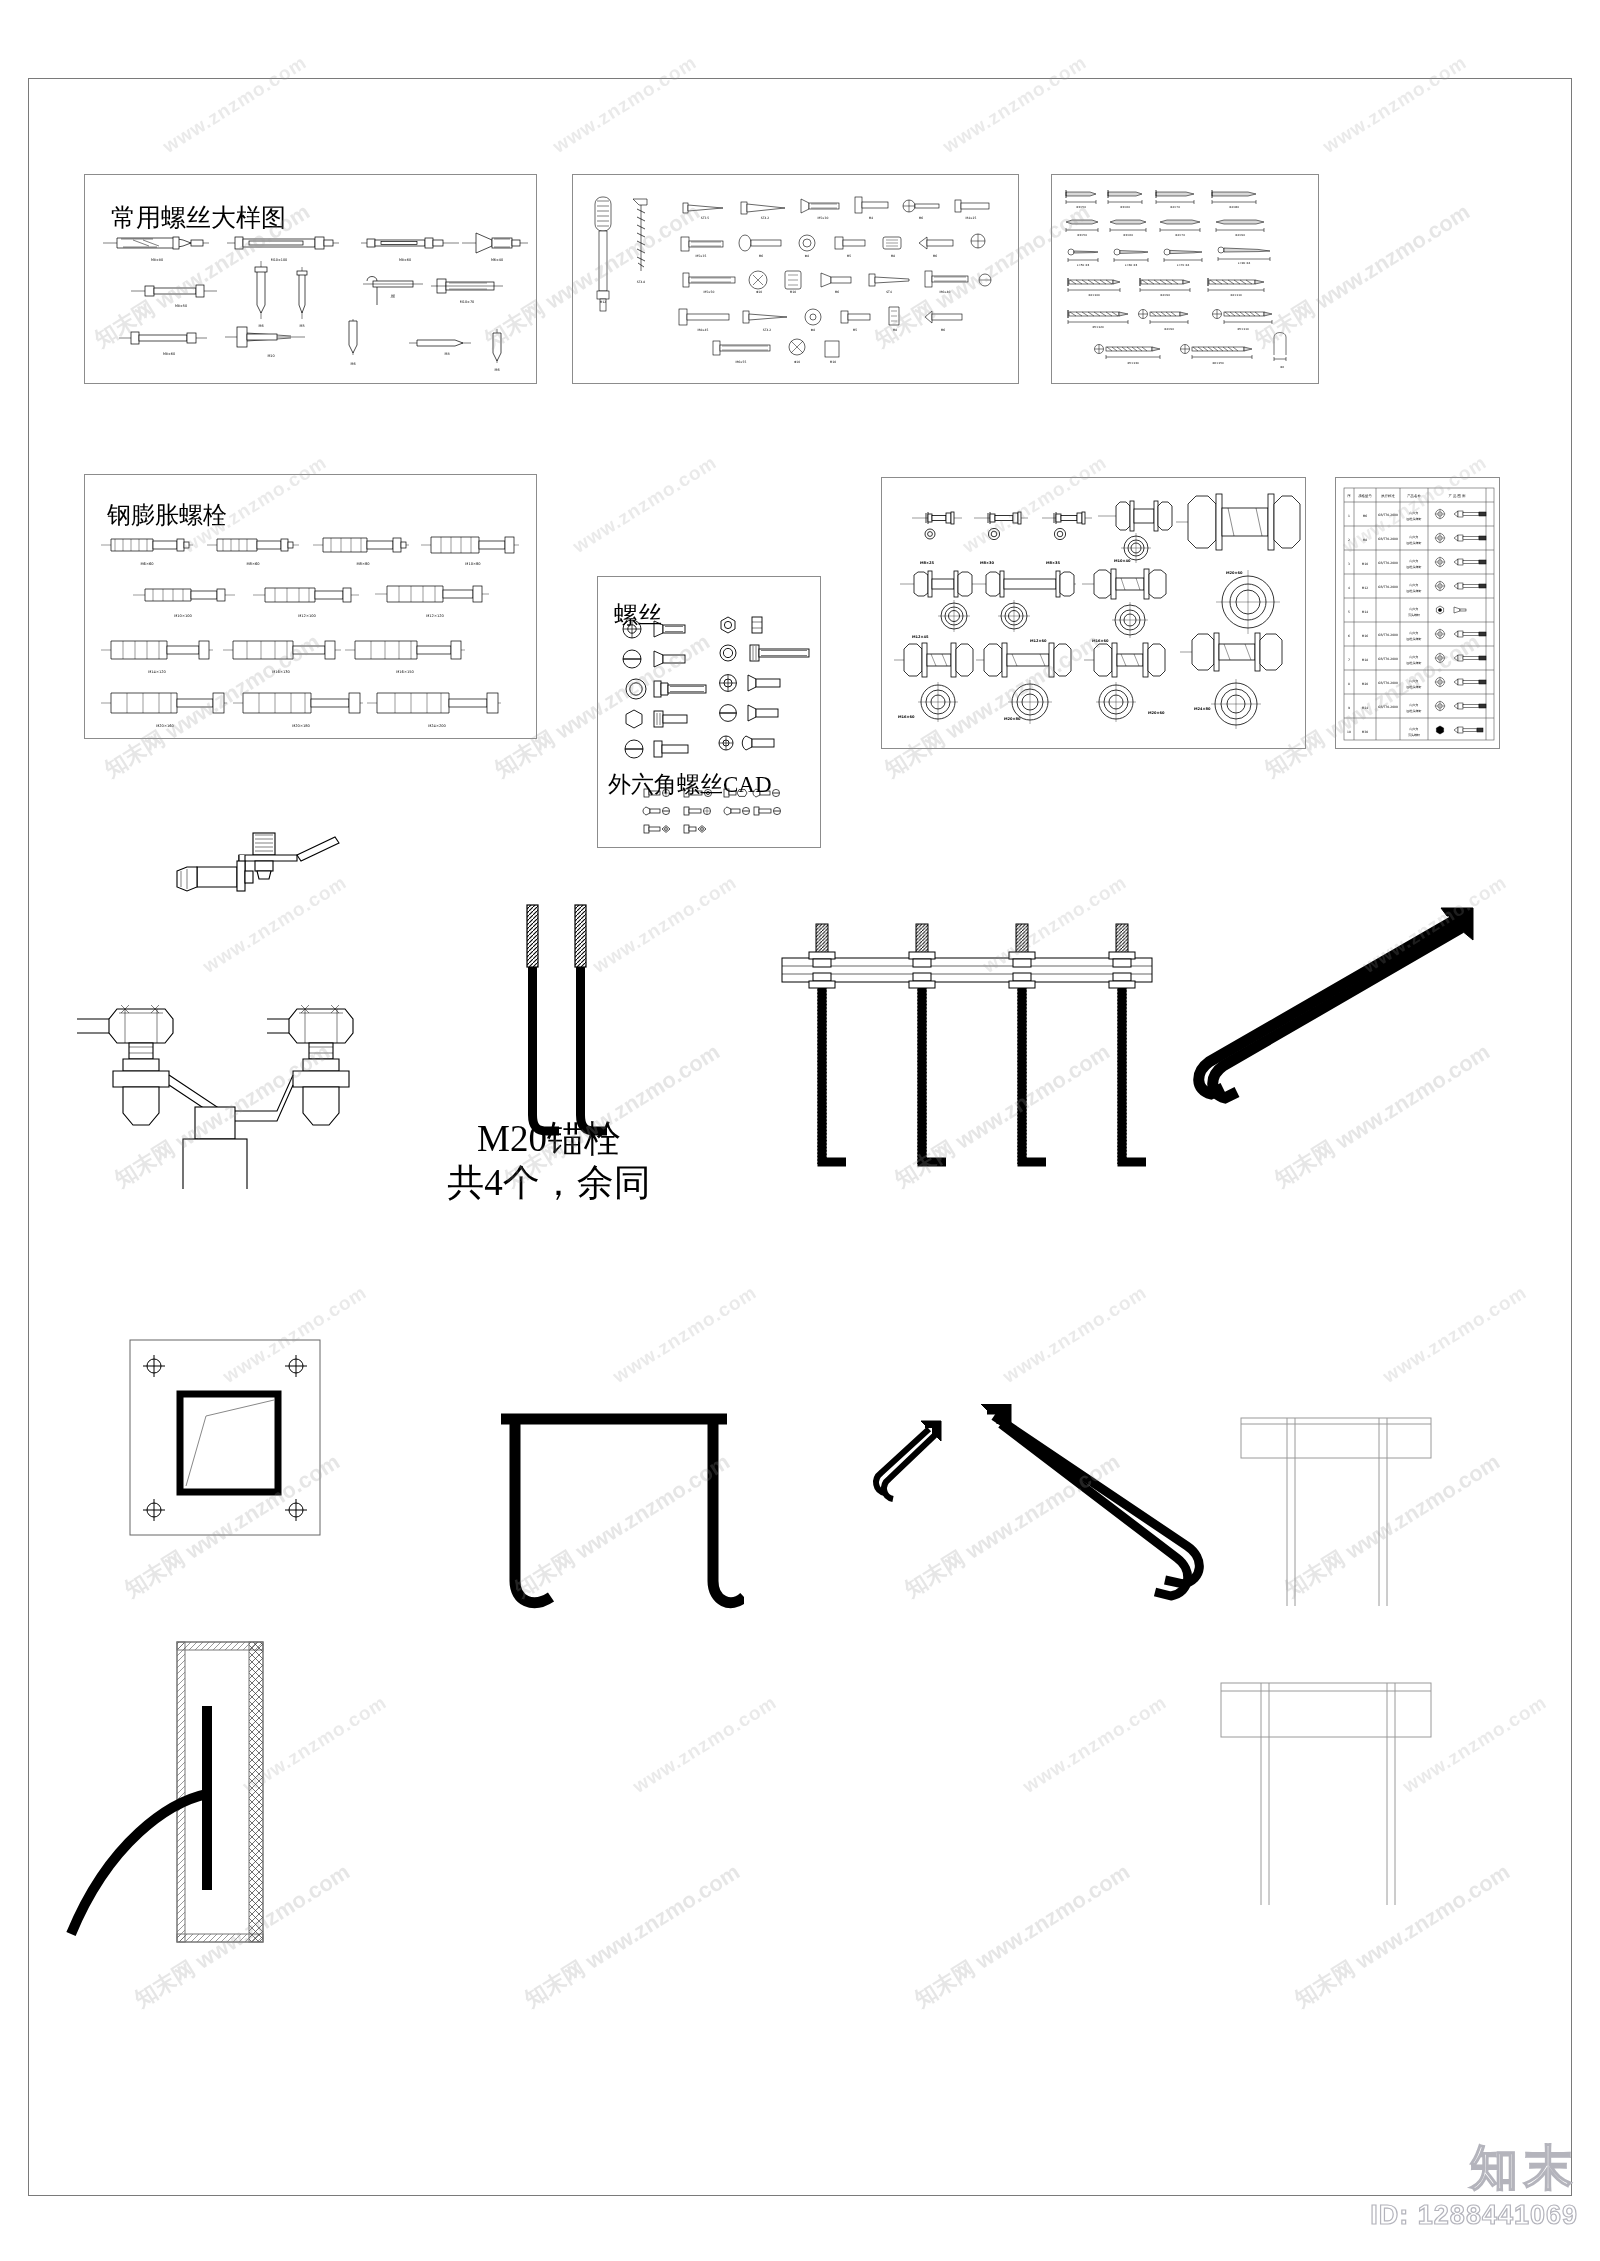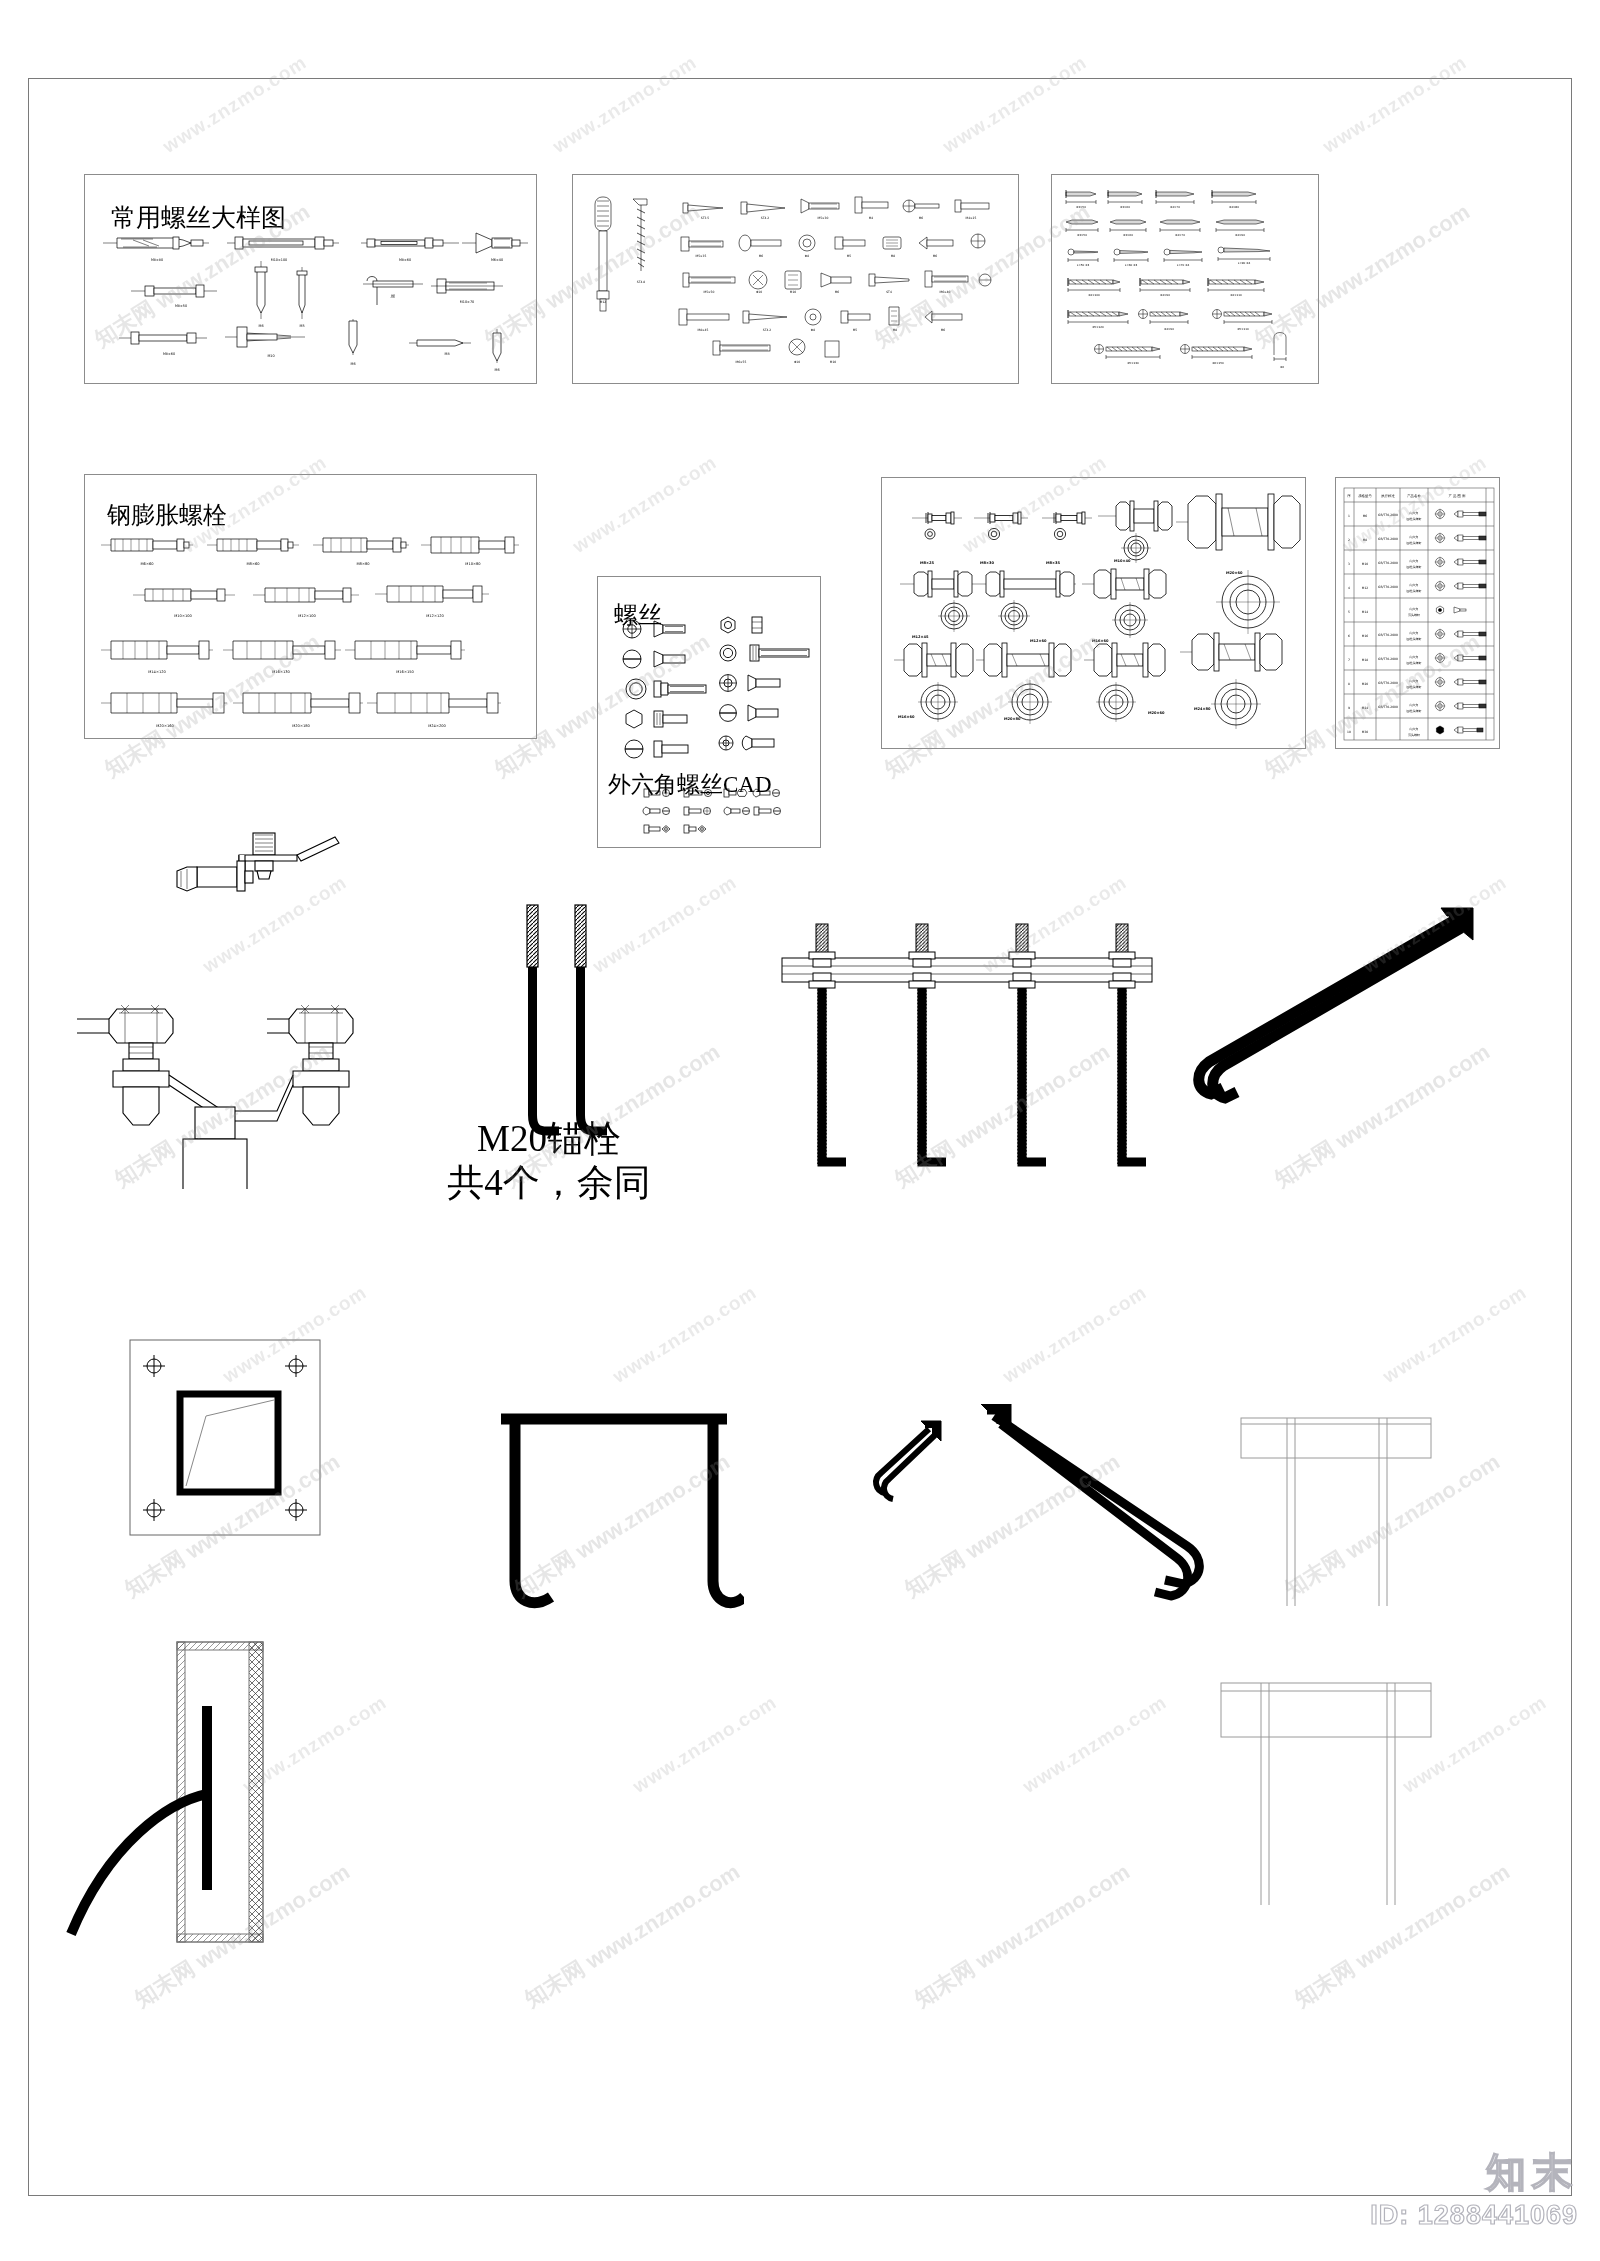--- a/index.html
+++ b/index.html
@@ -73,22 +73,22 @@
     white-space: pre-line;
     font-size: 37px;
   }
   
   #logo-wrap {
     position: absolute;
     right: 22px; bottom: 30px;
     text-align: right;
   }
   #brand-logo {
-    font-family: Liberation Sans, sans-serif;
-    font-size: 40px;
+    font-family: Liberation Serif, serif;
+    font-size: 48px;
     font-weight: bold;
     color: rgba(255,255,255,0);
     -webkit-text-stroke: 1.4px #b4b4bc;
     letter-spacing: 6px;
     line-height: 1;
   }
   #asset-id {
     font-family: "Liberation Sans", sans-serif;
     font-size: 27px;
     font-weight: bold;

